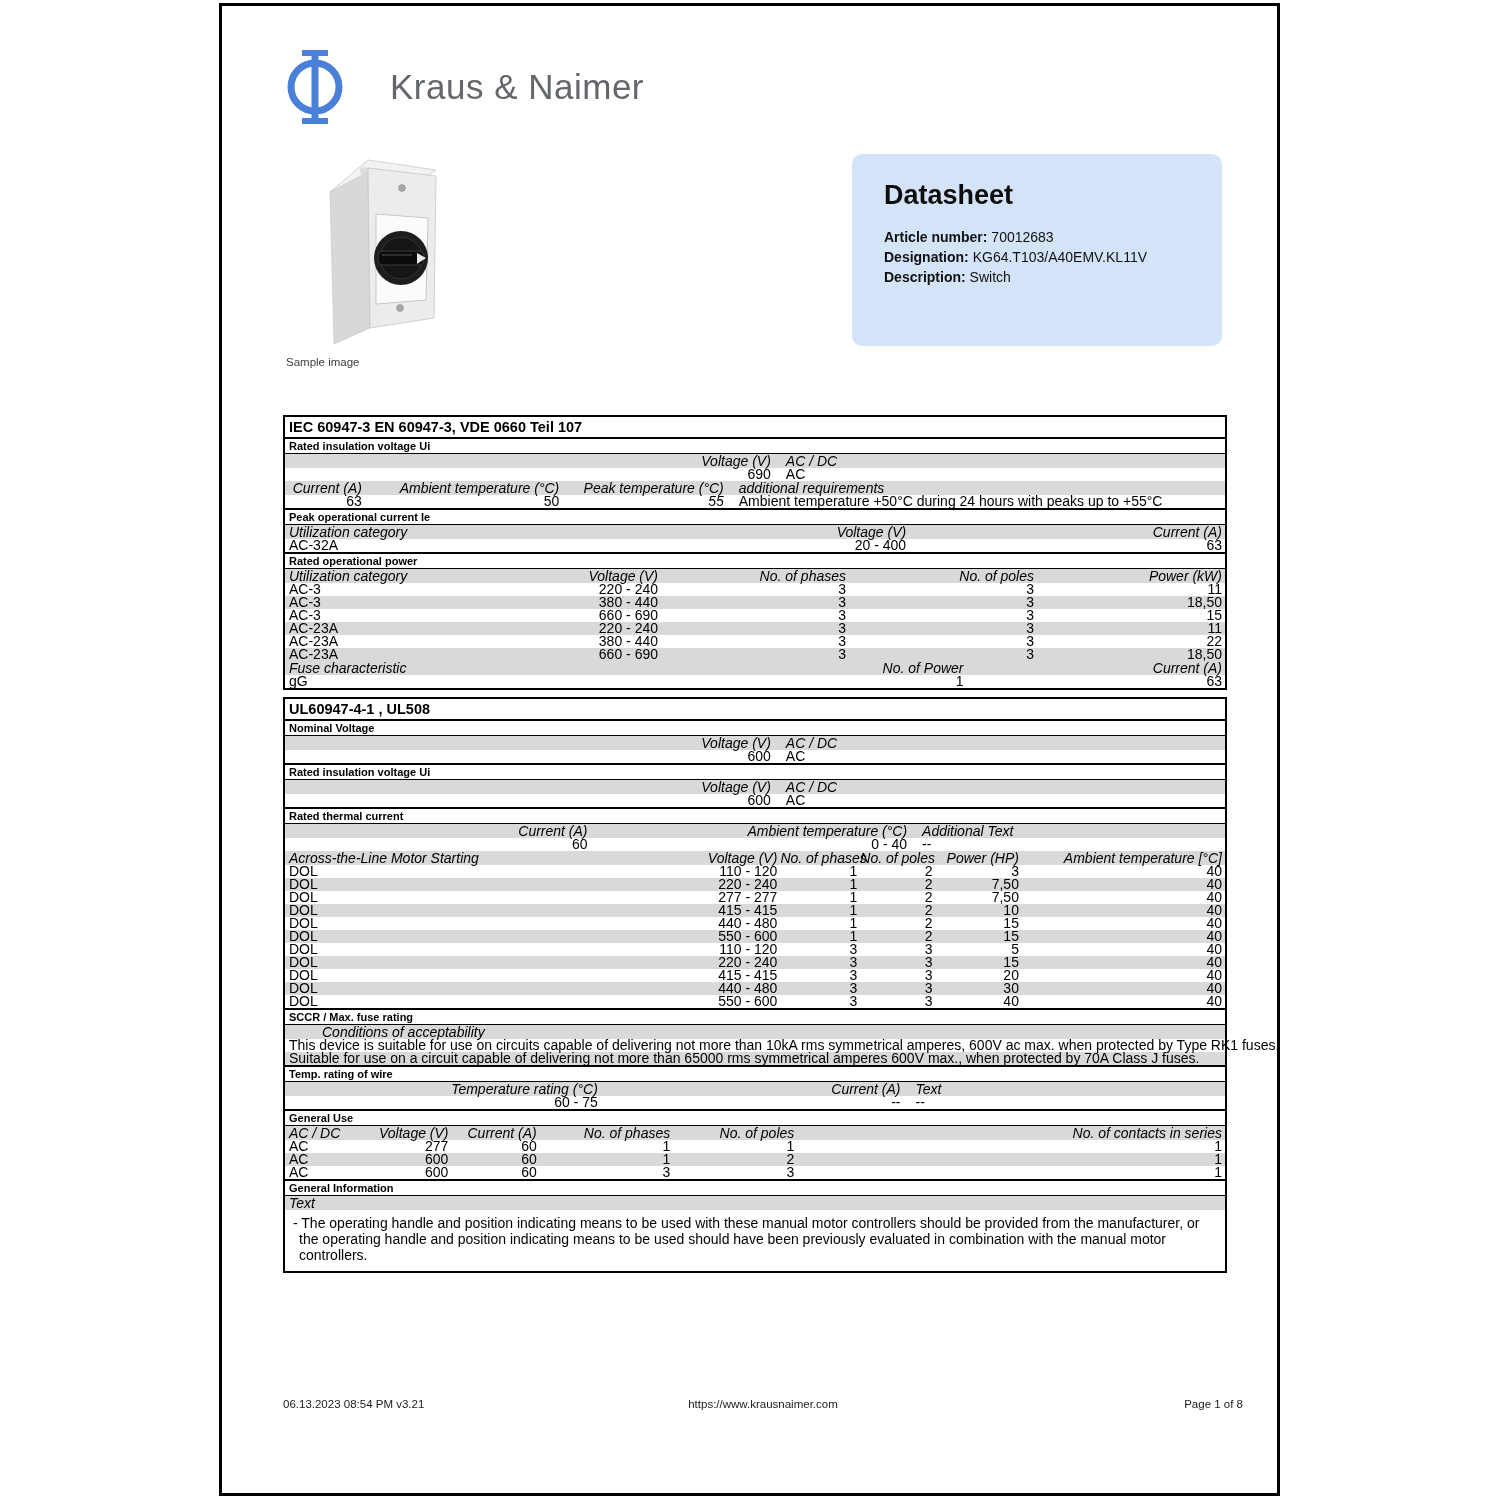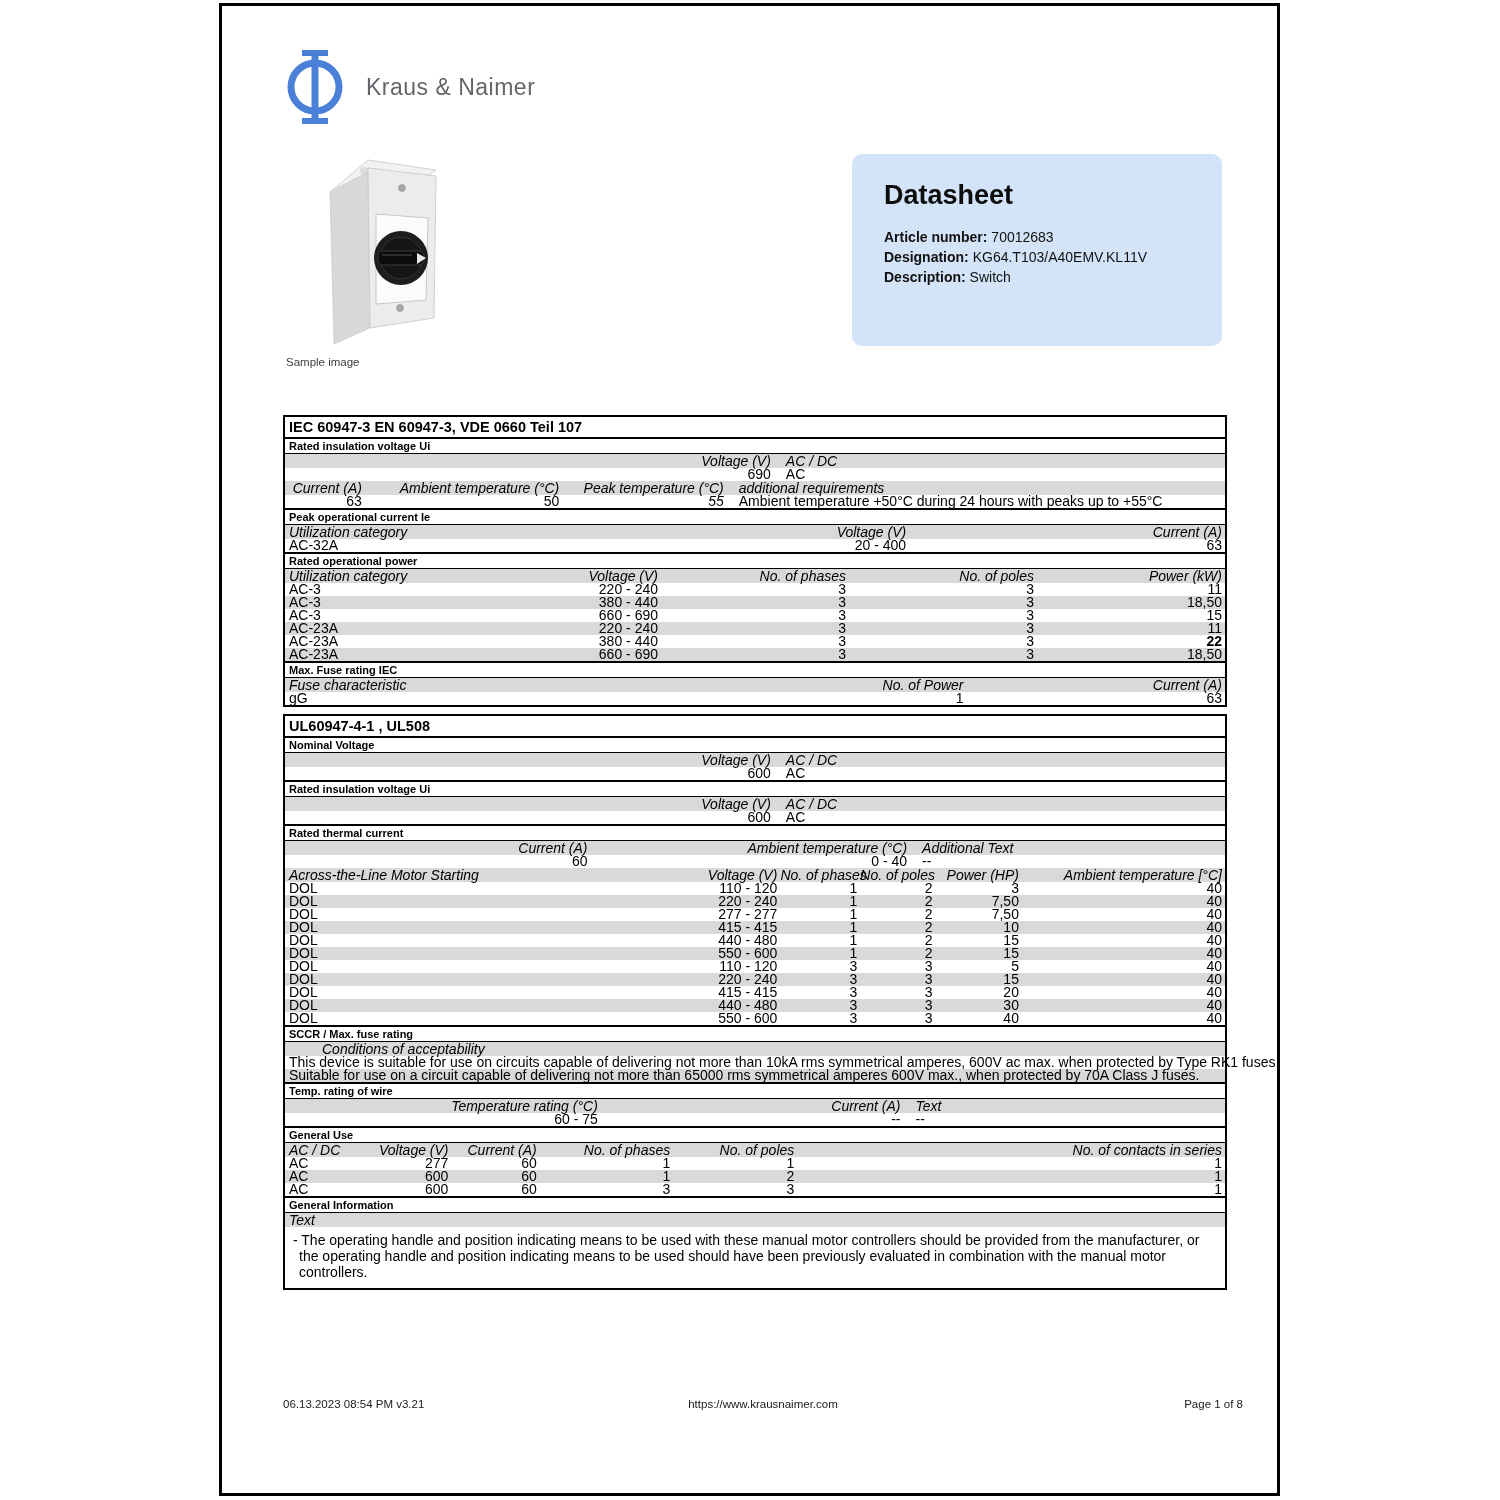--- a/index.html
+++ b/index.html
@@ -8,22 +8,23 @@
     font-family:"Liberation Sans", sans-serif;color:#000;
     -webkit-font-smoothing:antialiased;
   }
   .page{
     position:absolute;left:219px;top:3px;width:1055px;height:1487px;
     border:3px solid #000;background:#fff;
   }
   
   .logo{position:absolute;left:62px;top:42px;display:flex;align-items:center;gap:20px;}
   .brand-text{
-    font-size:23px;font-weight:300;color:#63666a;letter-spacing:0.5px;
+    font-size:35px;font-weight:300;color:#63666a;letter-spacing:0.5px;
     font-family:"Liberation Sans", sans-serif;
+    margin-left:24px;
   }
   
   .product{position:absolute;left:98px;top:146px;width:140px;height:200px;}
   .caption{position:absolute;left:64px;top:350px;font-size:11.5px;color:#3c4043;}
   
   .infobox{
     position:absolute;left:630px;top:148px;width:370px;height:192px;
     background:#d3e3f8;border-radius:10px;box-sizing:border-box;
     padding:26px 24px 0 32px;
   }
@@ -187,30 +188,29 @@
           <span class="cell ar" style="width: 15%;">220 - 240</span>
           <span class="cell ar" style="width: 20%;">3</span>
           <span class="cell ar" style="width: 20%;">3</span>
           <span class="cell ar" style="width: 20%;">11</span>
         </div>
         <div class="trow">
           <span class="cell al first" style="width: 25%;">AC-23A</span>
           <span class="cell ar" style="width: 15%;">380 - 440</span>
           <span class="cell ar" style="width: 20%;">3</span>
           <span class="cell ar" style="width: 20%;">3</span>
-          <span class="cell ar" style="width: 20%; font-weight: bold;">22</span>
+          <span class="cell ar" style="width: 20%;">22</span>
         </div>
         <div class="trow zeb">
           <span class="cell al first" style="width: 25%;">AC-23A</span>
           <span class="cell ar" style="width: 15%;">660 - 690</span>
           <span class="cell ar" style="width: 20%;">3</span>
           <span class="cell ar" style="width: 20%;">3</span>
           <span class="cell ar" style="width: 20%;">18,50</span>
         </div>
-        <div class="t-sub">Max. Fuse rating IEC</div>
         <div class="trow hdr">
           <span class="cell al first" style="width: 50%;">Fuse characteristic</span>
           <span class="cell ar" style="width: 22.5%;">No. of Power</span>
           <span class="cell ar" style="width: 27.5%;">Current (A)</span>
         </div>
         <div class="trow">
           <span class="cell al first" style="width: 50%;">gG</span>
           <span class="cell ar" style="width: 22.5%;">1</span>
           <span class="cell ar" style="width: 27.5%;">63</span>
         </div>

